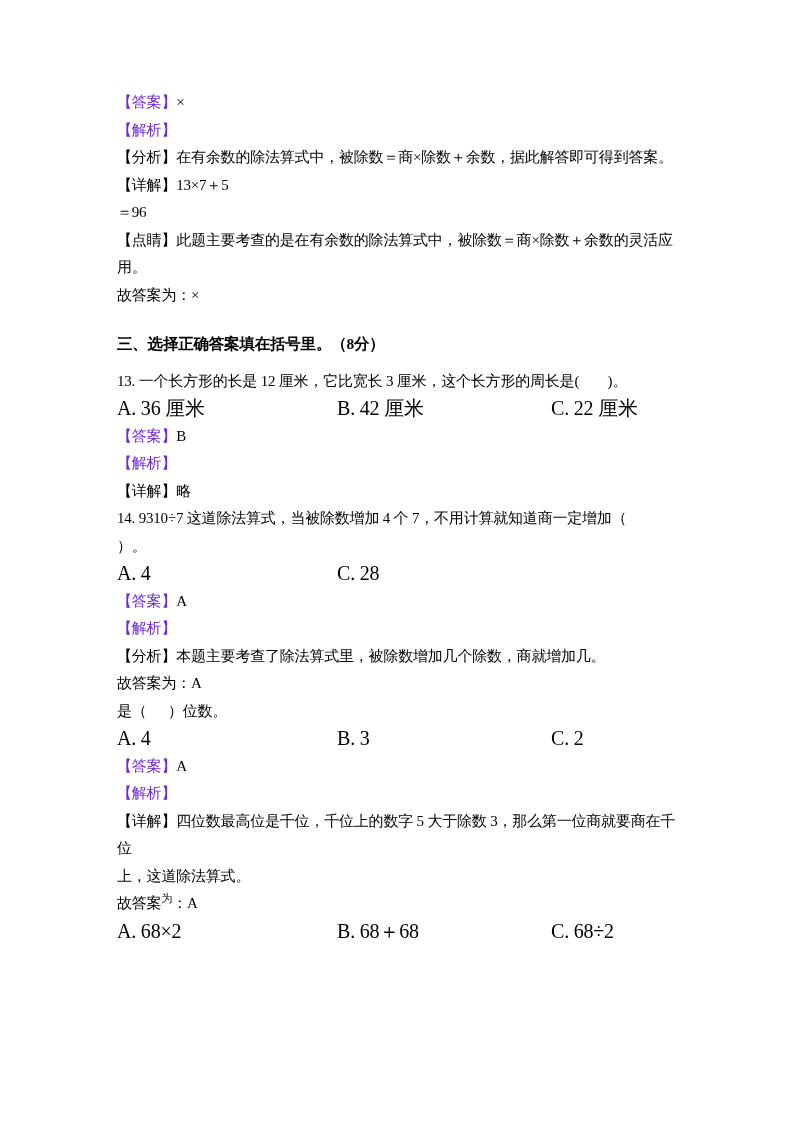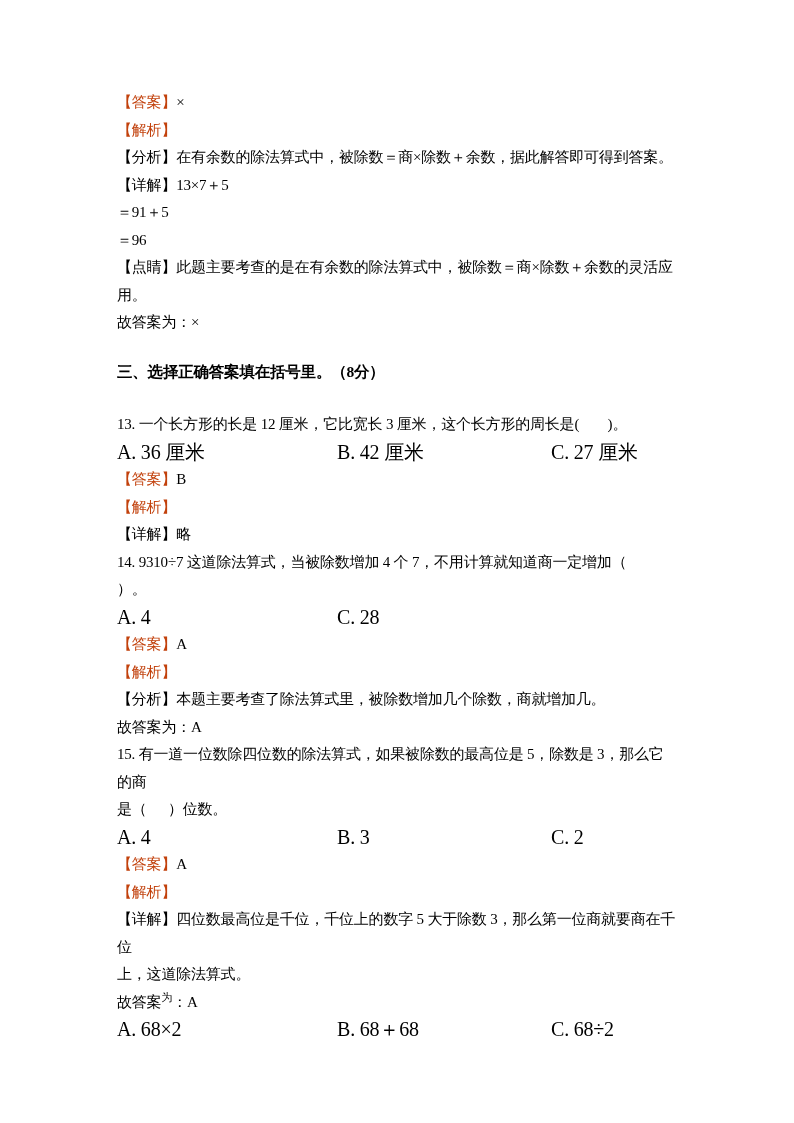--- a/index.html
+++ b/index.html
@@ -16,25 +16,25 @@
     height: 1123px;
     background: #ffffff;
     padding: 89px 117px 0 117px;
   }
   .line {
     font-size: 15px;
     line-height: 27.5px;
     white-space: pre-wrap;
     letter-spacing: -0.2px;
   }
-  .blue { color: #c2410c; }
+  .blue { color: #6d28d9; }
   .heading {
     font-weight: bold;
     margin-top: 21px;
-    margin-bottom: 26px;
+    margin-bottom: 10px;
     font-size: 15.5px;
   }
   .opts {
     display: grid;
     grid-template-columns: 220px 214px auto;
     font-size: 20px;
     line-height: 27.5px;
     white-space: pre-wrap;
     letter-spacing: -0.2px;
   }
@@ -46,48 +46,46 @@
 </style>
 </head>
 <body>
 
 <div class="page">
 
   <p class="line"><span class="blue">【答案】</span><span>×</span></p>
   <p class="line"><span class="blue">【解析】</span></p>
   <p class="line">【分析】在有余数的除法算式中，被除数＝商×除数＋余数，据此解答即可得到答案。</p>
   <p class="line">【详解】13×7＋5</p>
-  <p class="line">＝91＋5</p>
   <p class="line">＝96</p>
   <p class="line">【点睛】此题主要考查的是在有余数的除法算式中，被除数＝商×除数＋余数的灵活应用。</p>
   <p class="line">故答案为：×</p>
 
   <p class="line heading">三、选择正确答案填在括号里。（8分）</p>
 
   <p class="line">13. 一个长方形的长是 12 厘米，它比宽长 3 厘米，这个长方形的周长是(        )。</p>
   <div class="opts">
     <span>A. 36 厘米</span>
     <span>B. 42 厘米</span>
-    <span>C. 27 厘米</span>
+    <span>C. 22 厘米</span>
   </div>
   <p class="line"><span class="blue">【答案】</span><span>B</span></p>
   <p class="line"><span class="blue">【解析】</span></p>
   <p class="line">【详解】略</p>
 
   <p class="line">14. 9310÷7 这道除法算式，当被除数增加 4 个 7，不用计算就知道商一定增加（      ）。</p>
   <div class="opts">
     <span>A. 4</span>
     <span>C. 28</span>
   </div>
   <p class="line"><span class="blue">【答案】</span><span>A</span></p>
   <p class="line"><span class="blue">【解析】</span></p>
   <p class="line">【分析】本题主要考查了除法算式里，被除数增加几个除数，商就增加几。</p>
   <p class="line">故答案为：A</p>
 
-  <p class="line">15. 有一道一位数除四位数的除法算式，如果被除数的最高位是 5，除数是 3，那么它的商</p>
   <p class="line">是（      ）位数。</p>
   <div class="opts">
     <span>A. 4</span>
     <span>B. 3</span>
     <span>C. 2</span>
   </div>
   <p class="line"><span class="blue">【答案】</span><span>A</span></p>
   <p class="line"><span class="blue">【解析】</span></p>
   <p class="line">【详解】四位数最高位是千位，千位上的数字 5 大于除数 3，那么第一位商就要商在千位</p>
   <p class="line">上，这道除法算式。</p>

